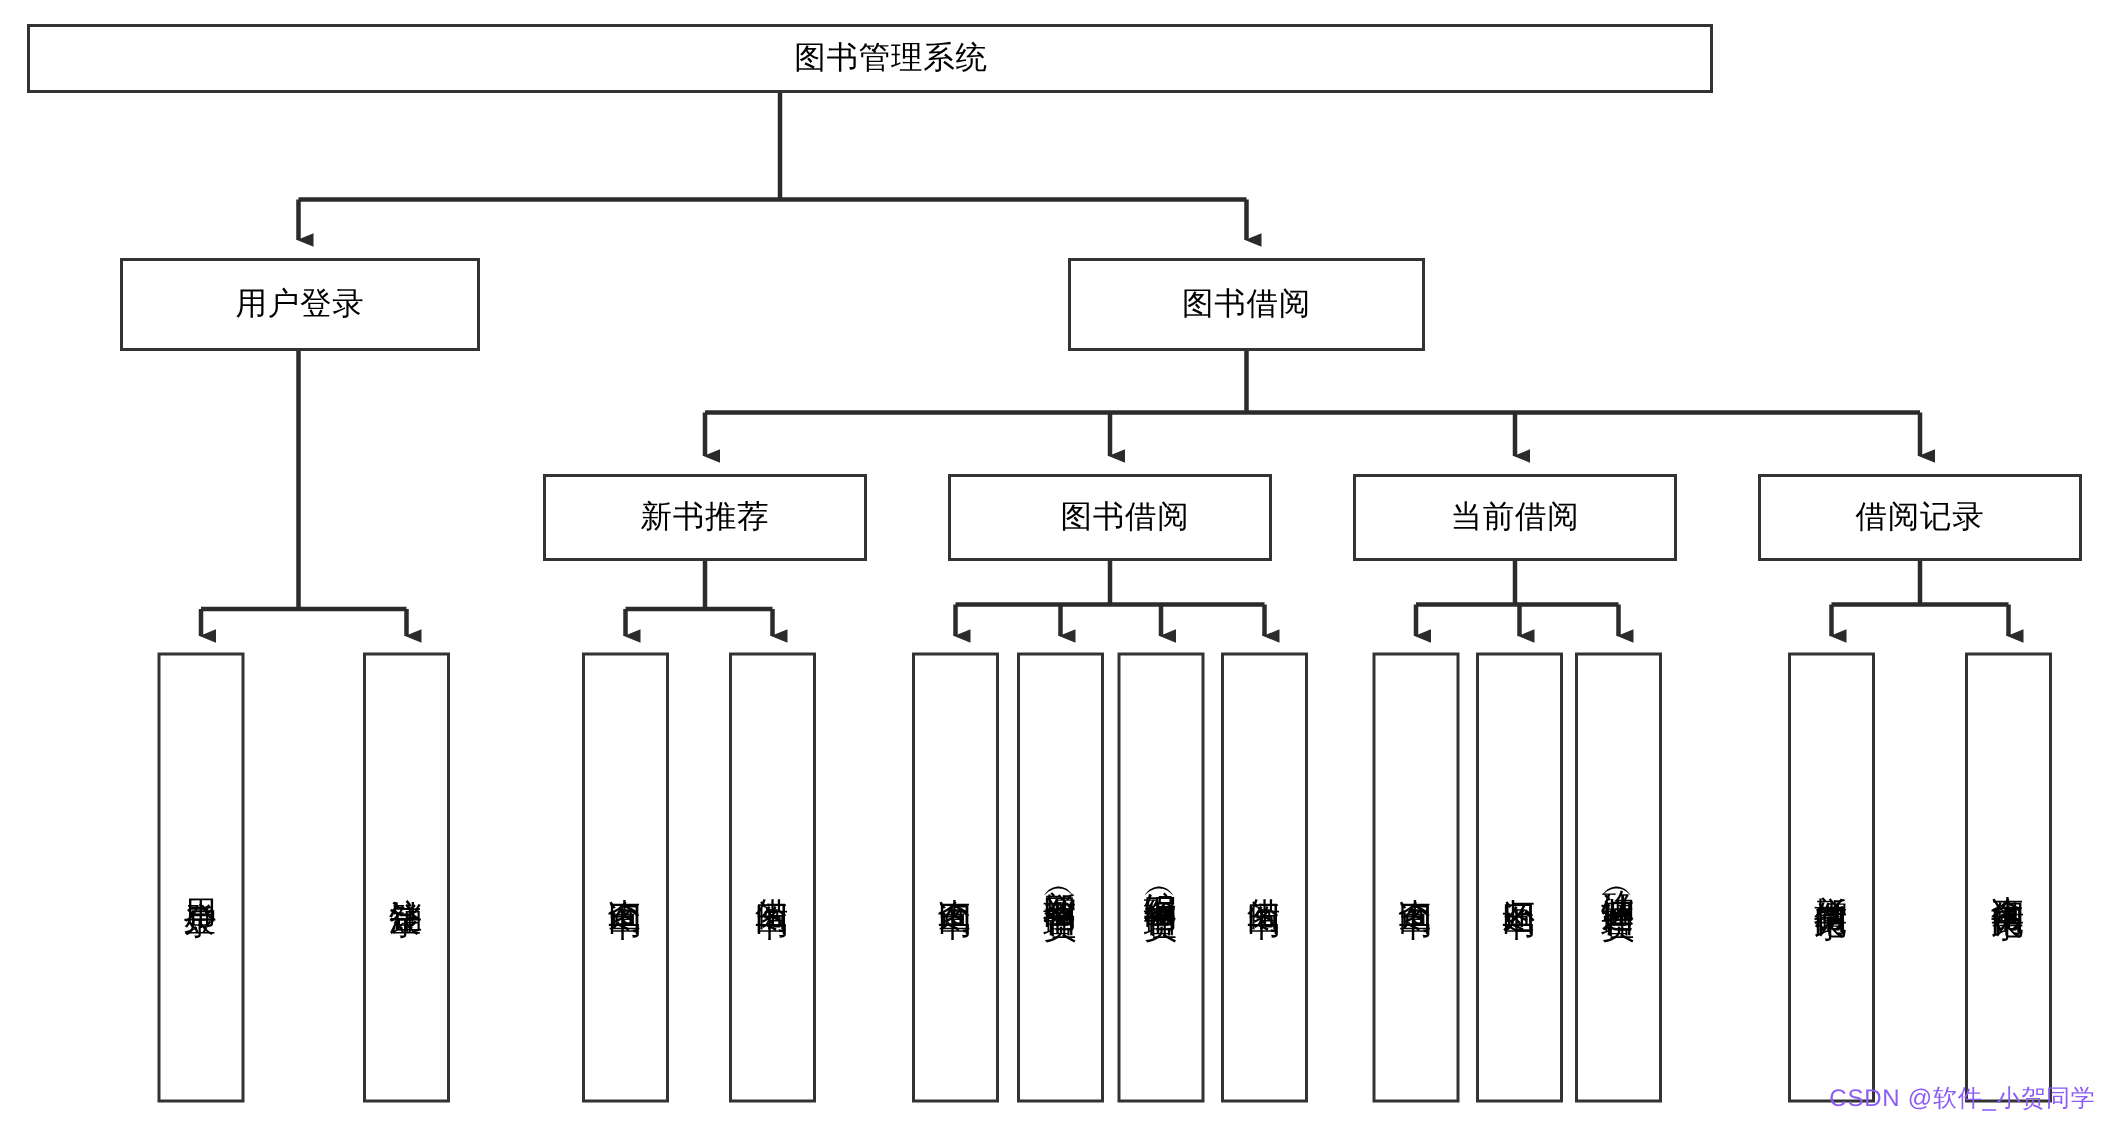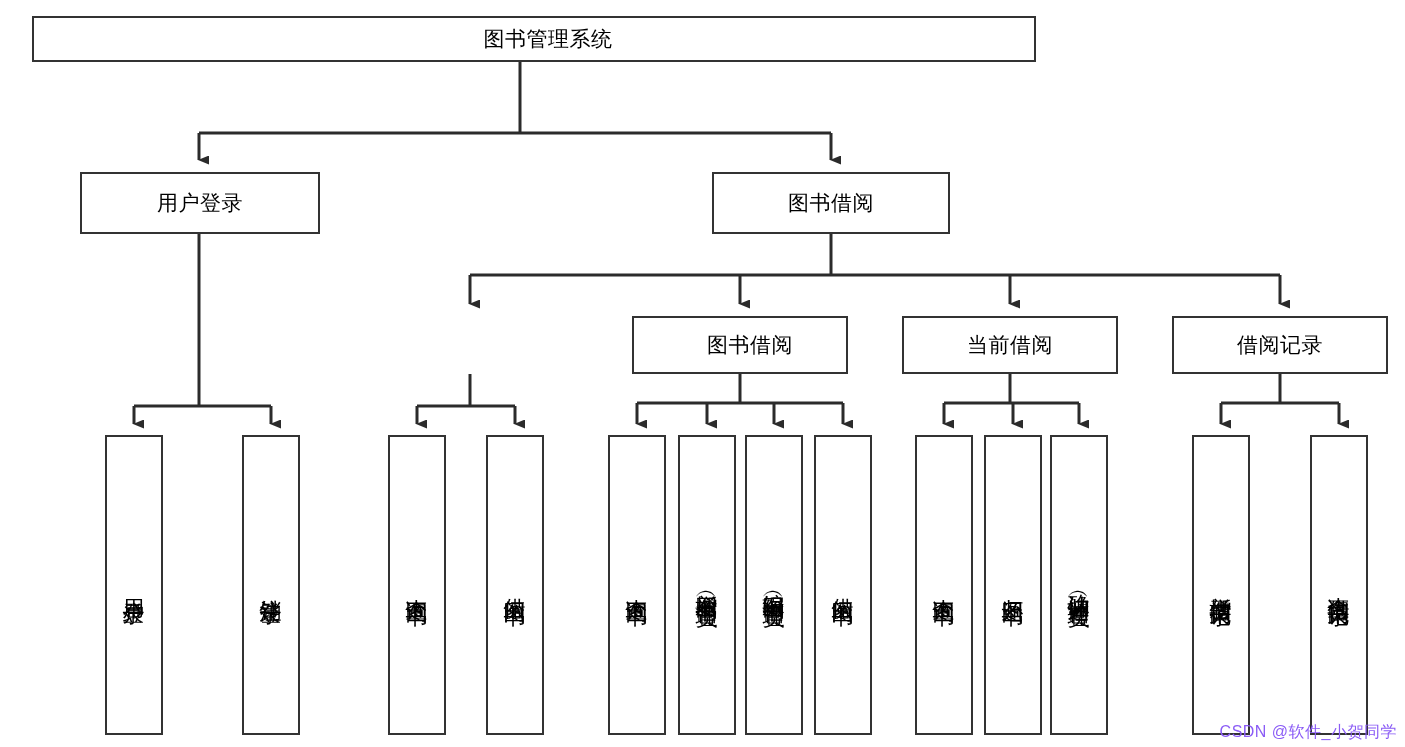--- a/index.html
+++ b/index.html
@@ -113,31 +113,34 @@
       <path d="M1013,403 L1013,424" marker-end="url(#arrowhead)"></path>
       <path d="M1079,403 L1079,424" marker-end="url(#arrowhead)"></path>
 
       <path d="M1280,374 L1280,403"></path>
       <path d="M1221,403 L1339,403"></path>
       <path d="M1221,403 L1221,424" marker-end="url(#arrowhead)"></path>
       <path d="M1339,403 L1339,424" marker-end="url(#arrowhead)"></path>
     </g>
   </svg>
 
-  <div class="node horizontal" style="left:32px; top:16px; width:1004px; height:46px;padding-left:28px;">
+  <div class="node horizontal" style="left:18px; top:16px; width:1124px; height:46px;padding-left:28px;">
     <span class="label">图书管理系统</span>
   </div>
 
   <div class="node horizontal" style="left:80px; top:172px; width:240px; height:62px;">
     <span class="label">用户登录</span>
   </div>
   <div class="node horizontal" style="left:712px; top:172px; width:238px; height:62px;">
     <span class="label">图书借阅</span>
   </div>
 
+  <div class="node horizontal" style="left:362px; top:316px; width:216px; height:58px;">
+    <span class="label">新书推荐</span>
+  </div>
   <div class="node horizontal" style="left:632px; top:316px; width:216px; height:58px;padding-left:20px;">
     <span class="label">图书借阅</span>
   </div>
   <div class="node horizontal" style="left:902px; top:316px; width:216px; height:58px;">
     <span class="label">当前借阅</span>
   </div>
   <div class="node horizontal" style="left:1172px; top:316px; width:216px; height:58px;">
     <span class="label">借阅记录</span>
   </div>
 

